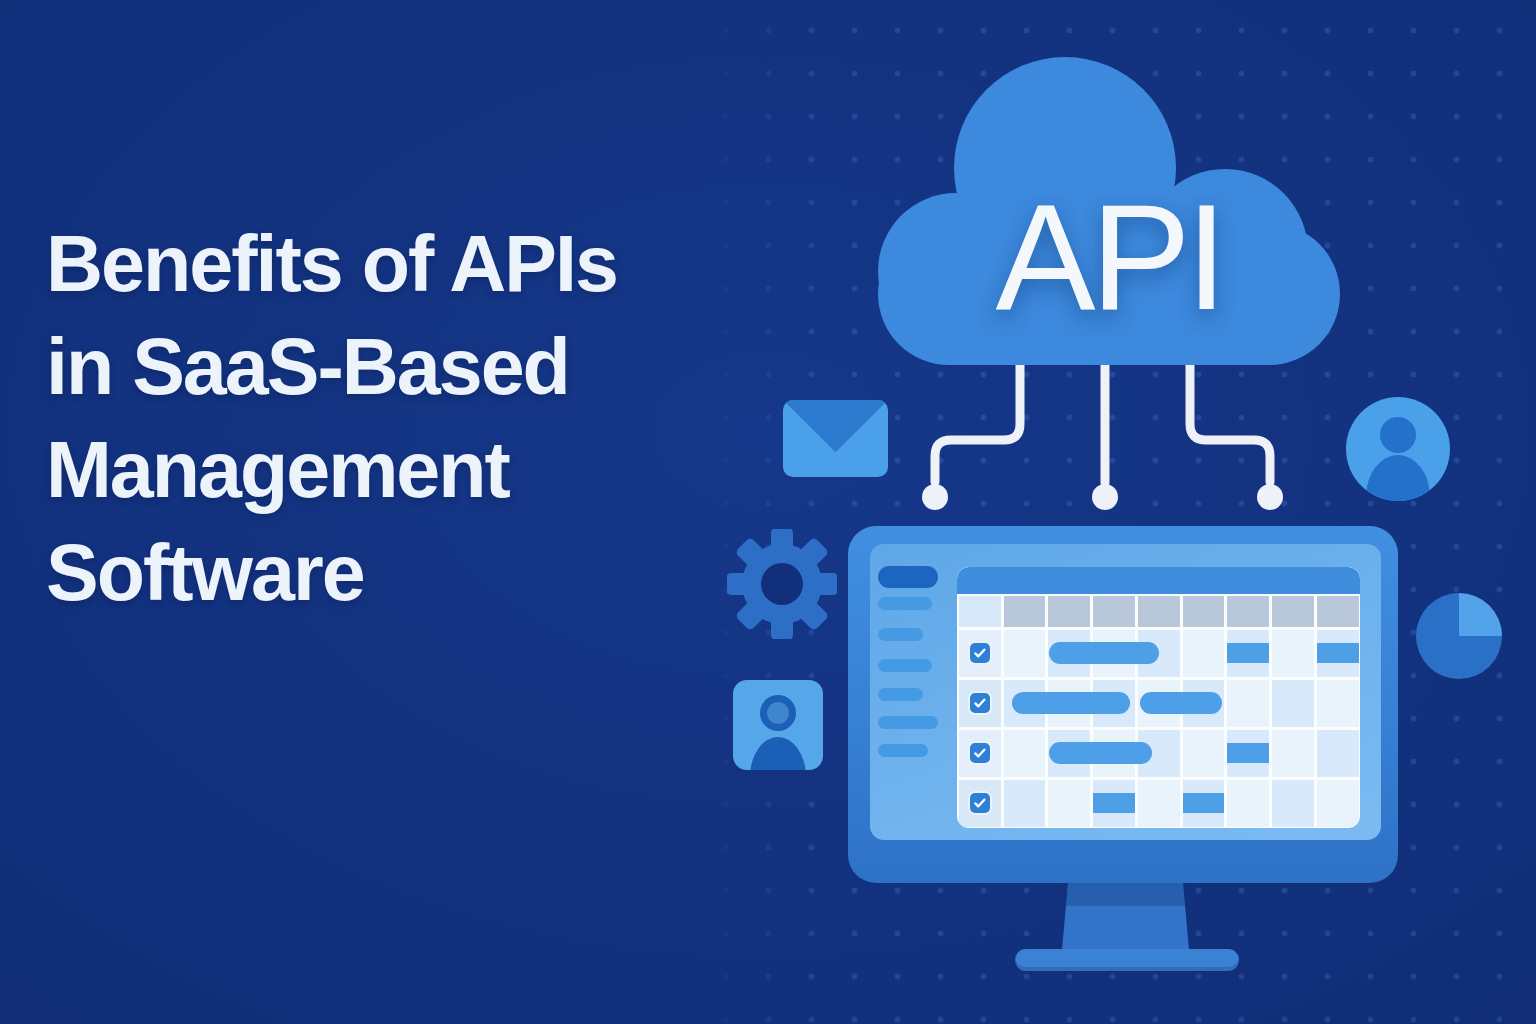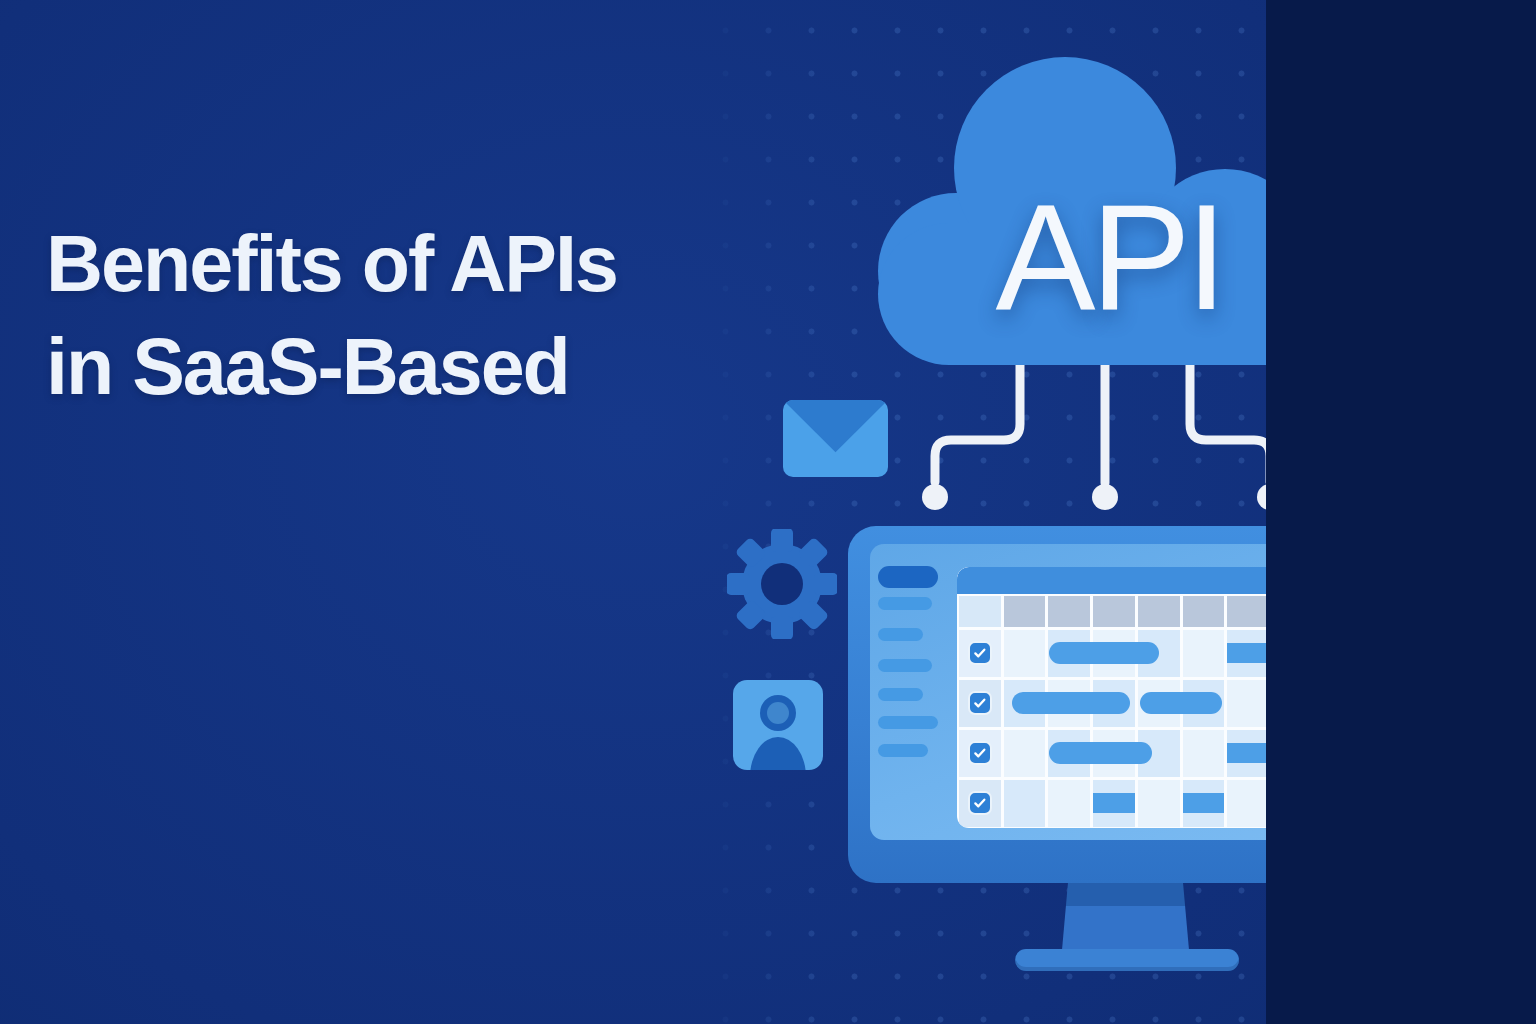--- a/index.html
+++ b/index.html
@@ -1,17 +1,17 @@
 <!DOCTYPE html>
 <html><head>
 <meta charset="utf-8">
 <style>
   html,body{margin:0;padding:0;background:#071a4a;}
   .stage{
-    position:relative;width:1266px;height:1024px;overflow:hidden;
+    position:relative;width:1536px;height:1024px;overflow:hidden;
     font-family:"Liberation Sans","DejaVu Sans",sans-serif;
     background:radial-gradient(120% 125% at 50% 42%, #16388a 0%, #112f7a 52%, #0b2766 100%);
   }
   .dots{
     position:absolute;left:690px;top:0;width:846px;height:1024px;
     background-image:radial-gradient(circle, rgba(96,148,226,0.22) 2.6px, transparent 3.4px);
     background-size:43px 43px;background-position:14px 9px;
     -webkit-mask-image:linear-gradient(90deg, transparent, #000 140px);
     mask-image:linear-gradient(90deg, transparent, #000 140px);
     pointer-events:none;
@@ -74,20 +74,22 @@
 </head>
 <body>
 
 <div class="stage">
 
   <div class="dots"></div>
 
   <h1 class="headline">
     <span>Benefits of APIs</span>
     <span>in SaaS-Based</span>
+    <span>Management</span>
+    <span>Software</span>
   </h1>
 
   <svg class="connectors" width="1536" height="1024" viewBox="0 0 1536 1024" fill="none">
     <g stroke="#eef2f8" stroke-width="9" stroke-linecap="round">
       <path d="M1020 360 L1020 424 Q1020 440 1004 440 L951 440 Q935 440 935 456 L935 482"></path>
       <path d="M1105 360 L1105 483"></path>
       <path d="M1190 360 L1190 424 Q1190 440 1206 440 L1254 440 Q1270 440 1270 456 L1270 482"></path>
     </g>
     <g fill="#eef2f8">
       <circle cx="935" cy="497" r="13"></circle>

